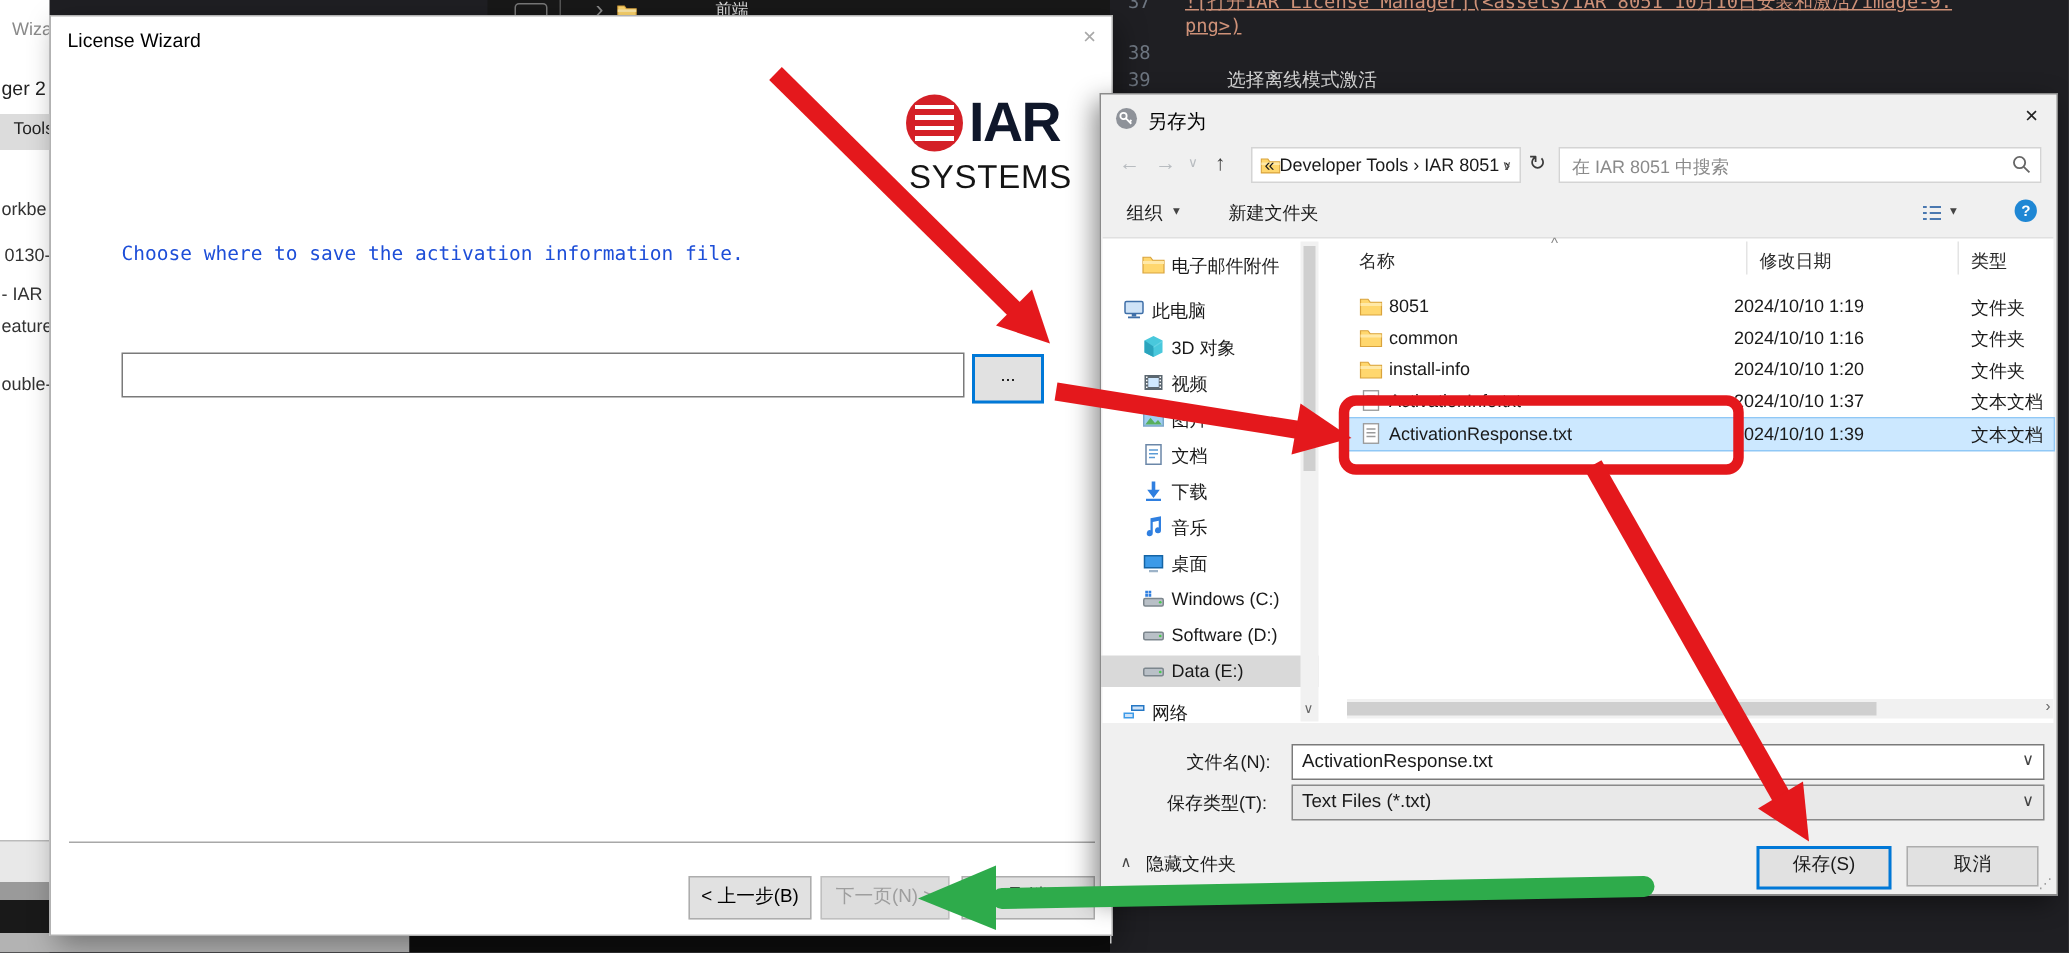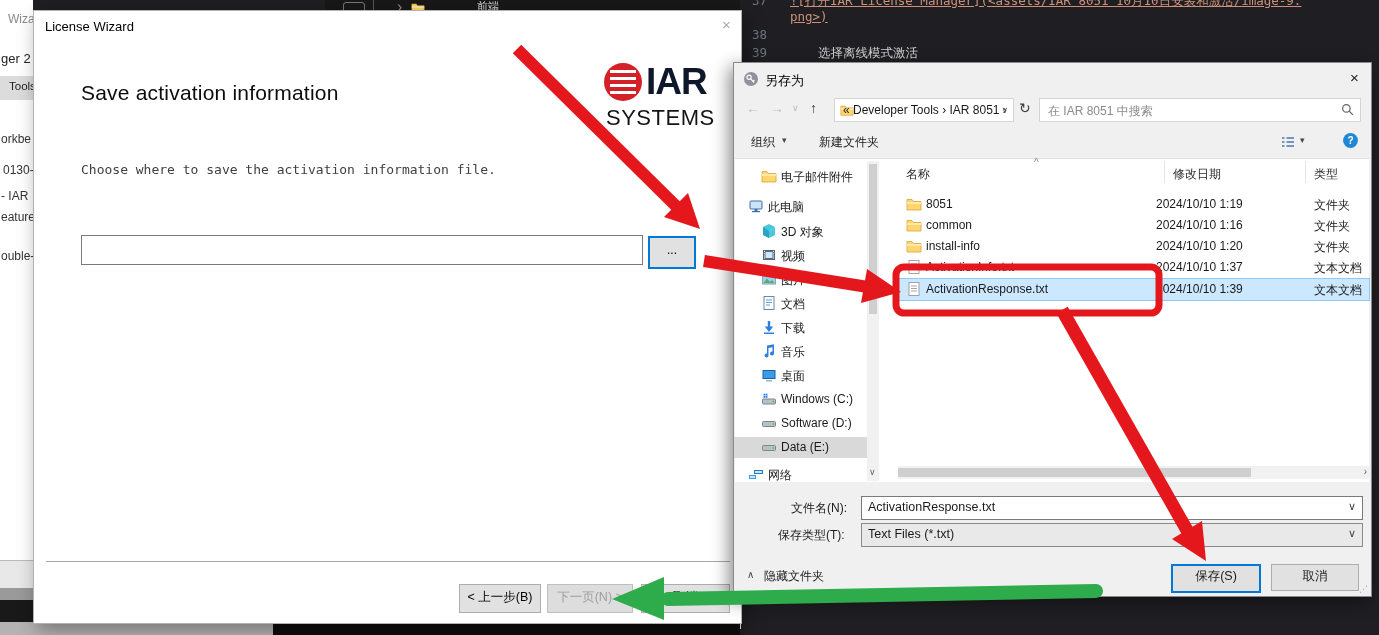--- a/index.html
+++ b/index.html
@@ -22,21 +22,21 @@
   .bgleft{left:0;top:0;width:33px;height:635px;background:#ffffff;overflow:hidden;}
   .partial{position:absolute;left:1px;color:#333;font-size:12px;white-space:nowrap;}
   
   .topstrip{left:325px;top:0;width:415px;height:11px;background:#181818;overflow:hidden;color:#bbb;}
   
   .wizard{left:33px;top:10px;width:707px;height:612px;background:#fff;border:1px solid #b2b2b2;
           box-shadow:4px 6px 18px rgba(0,0,0,.35);}
   .wiz-title{color:#000000;font-size:13px;}
   .wiz-close{color:#a9a9a9;font-size:15px;}
   .wiz-head{font-size:21px;font-weight:500;color:#0c0c0c;letter-spacing:.2px;}
-  .wiz-instr{font-family:"DejaVu Sans Mono","Liberation Mono",monospace;font-size:13px;color:#404040;}
+  .wiz-instr{font-family:"DejaVu Sans Mono","Liberation Mono",monospace;font-size:13px;color:#1d4ed8;}
   .wiz-input{position:absolute;left:47px;top:224px;width:548px;height:28px;border:1px solid #7a7a7a;
              background:#fff;font-size:13px;padding:0 6px;box-sizing:content-box;outline:none;}
   .browse-btn{position:absolute;left:614px;top:225px;width:44px;height:29px;background:#e1e1e1;
               border:2px solid #0078d7;font-size:12px;color:#000;text-align:center;line-height:25px;}
   .wiz-sep{position:absolute;left:12px;top:550px;width:684px;height:0;border-top:1px solid #a8a8a8;}
   .wbtn{position:absolute;height:27px;background:#e1e1e1;border:1px solid #adadad;font-size:12.5px;
         color:#000;text-align:center;line-height:25px;}
   .wbtn.disabled{color:#9e9e9e;border-color:#bfbfbf;background:#dddddd;}
   
   .logo{position:absolute;left:570px;top:50px;width:132px;height:72px;}
@@ -122,21 +122,20 @@
     <div class="abs" style="left:0;top:588px;width:33px;height:12px;background:#9a9a9a;"></div>
     <div class="abs" style="left:0;top:600px;width:33px;height:35px;background:#191919;"></div>
   </div>
 
   <div class="abs" style="left:0;top:622px;width:273px;height:13px;background:#b3b3b3;z-index:1;"></div>
   <div class="abs" style="left:273px;top:622px;width:467px;height:13px;background:#0d0d0d;z-index:1;"></div>
 
   <div class="abs wizard" style="z-index:2;">
     <div class="abs wiz-title" style="left:11px;top:8px;">License Wizard</div>
     <div class="abs wiz-close" style="left:688px;top:5px;">×</div>
-    <div class="abs wiz-head" style="left:47px;top:70px;">Save activation information</div>
 
     <div class="logo">
       <div class="logo-circle"></div>
       <div class="logo-iar">IAR</div>
       <div class="logo-sys">SYSTEMS</div>
     </div>
 
     <div class="abs wiz-instr" style="left:47px;top:151px;">Choose where to save the activation information file.</div>
 
     <input class="wiz-input" type="text" value="" style="">

